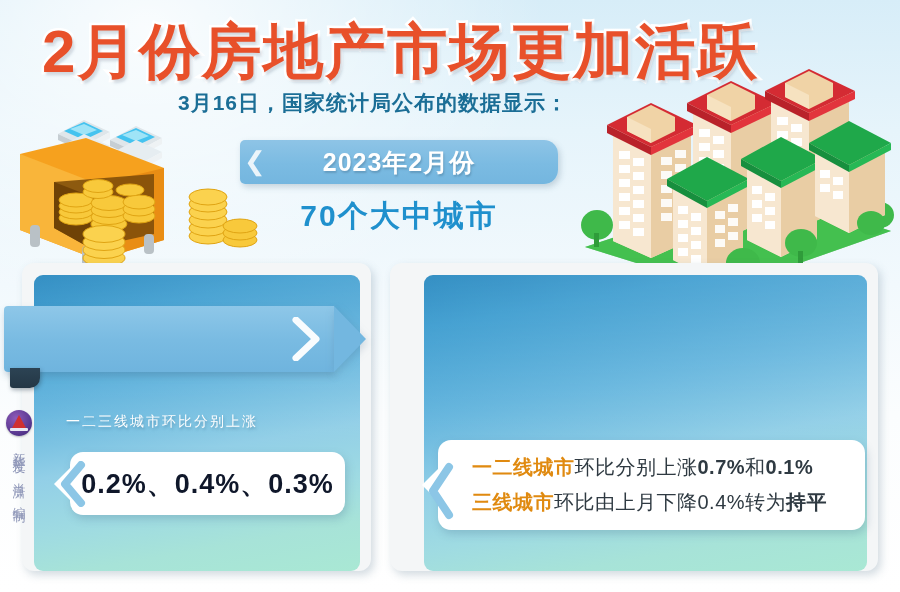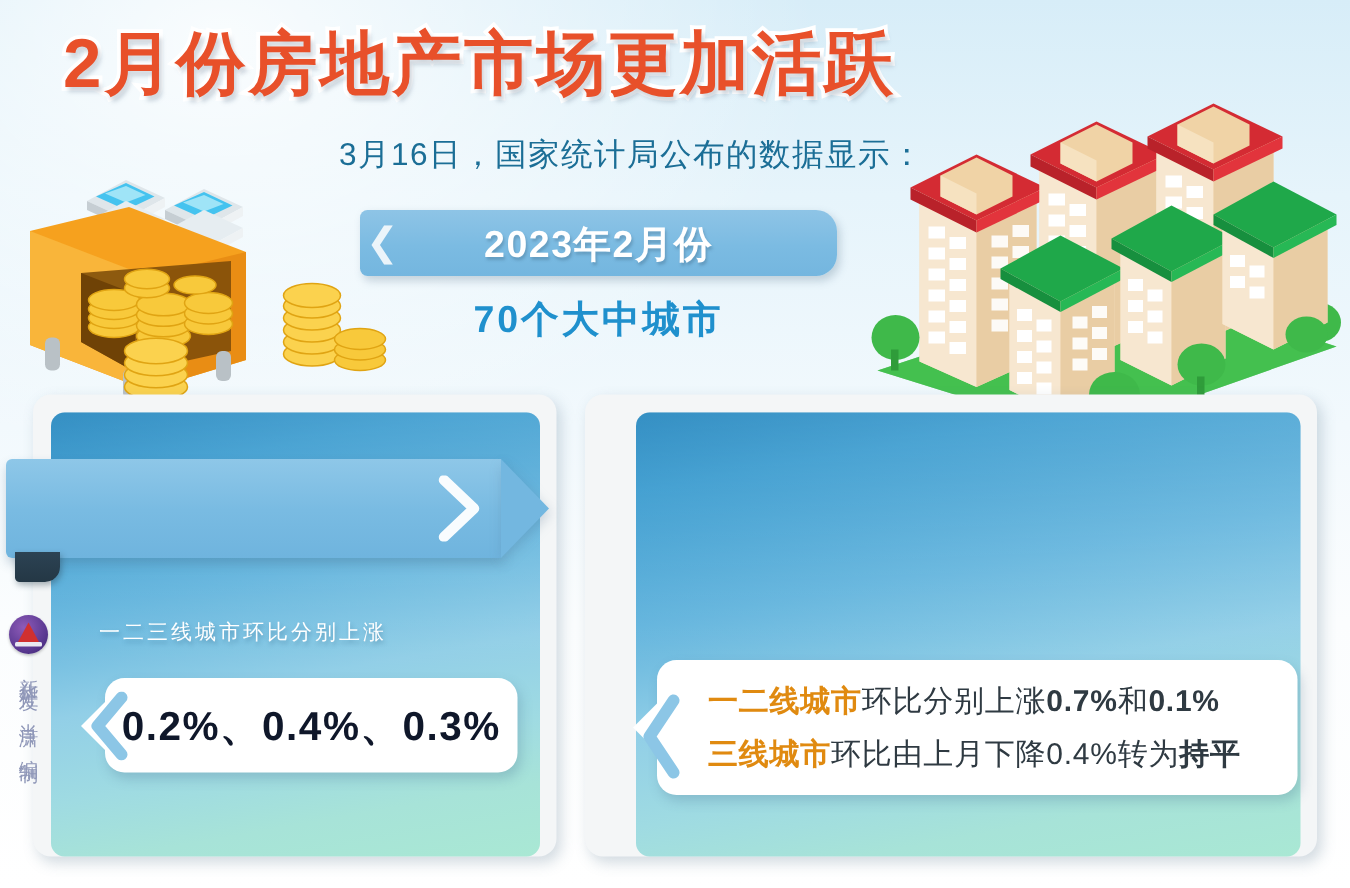--- a/index.html
+++ b/index.html
@@ -15,32 +15,31 @@
   
   #stage:before{
     content:"";position:absolute;left:-140px;top:-180px;width:720px;height:520px;
     background:radial-gradient(ellipse at 40% 40%,rgba(255,255,255,.85),rgba(255,255,255,0) 65%);
     pointer-events:none;
   }
 
   
   .title{
     position:absolute;left:42px;top:12px;
-    font-size:46px;font-weight:bold;letter-spacing:2px;
+    font-size:60px;font-weight:bold;letter-spacing:2px;
     color:#e8502a;
     -webkit-text-stroke:5px #ffffff;
     paint-order:stroke fill;
     text-shadow:2px 3px 3px rgba(120,140,160,.35);
     white-space:nowrap;
   }
   .subtitle{
     position:absolute;left:178px;top:89px;
-    font-size:21px;font-weight:normal;color:#1b6e96;letter-spacing:1px;
+    font-size:21px;font-weight:bold;color:#1b6e96;letter-spacing:1px;
     white-space:nowrap;
-    margin-left:48px;
   }
 
   
   .cbanner{
     position:absolute;left:240px;top:140px;width:318px;height:44px;
     background:linear-gradient(180deg,#8ec4e6 0%,#7bbbe2 55%,#74b6df 100%);
     border-radius:5px 14px 14px 5px;
     box-shadow:2px 3px 6px rgba(80,110,135,.28);
   }
   .cbanner .chev{
@@ -48,21 +47,21 @@
     color:#ffffff;opacity:.85;font-size:26px;line-height:26px;font-weight:300;
   }
   .cbanner .txt{
     position:absolute;left:0;top:0;width:318px;height:44px;
     display:flex;align-items:center;justify-content:center;
     color:#ffffff;font-size:25px;font-weight:bold;letter-spacing:1px;
     text-shadow:1px 2px 2px rgba(60,100,130,.35);
   }
   .bigcity{
     position:absolute;left:240px;top:196px;width:318px;text-align:center;
-    color:#1f90cd;font-size:25px;font-weight:bold;letter-spacing:2px;
+    color:#1f90cd;font-size:30px;font-weight:bold;letter-spacing:2px;
   }
 
   
   .card{
     position:absolute;border-radius:12px;
     background:#f4f6f7;
     box-shadow:3px 4px 9px rgba(110,135,155,.30);
   }
   .card.left{left:22px;top:263px;width:349px;height:308px;}
   .card.right{left:390px;top:263px;width:488px;height:308px;}

